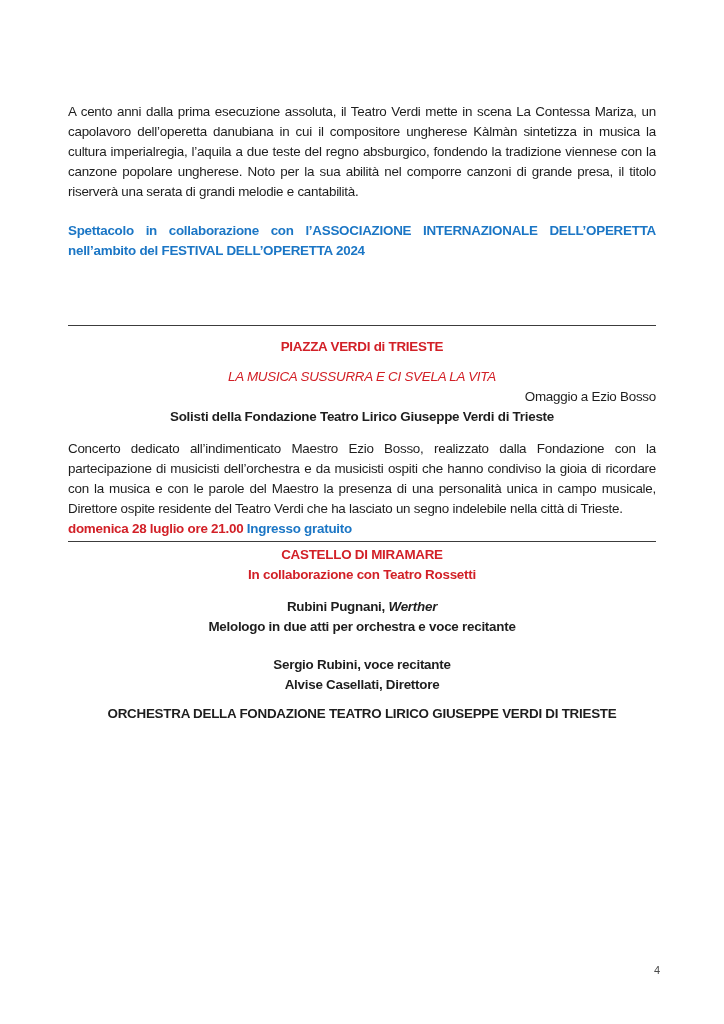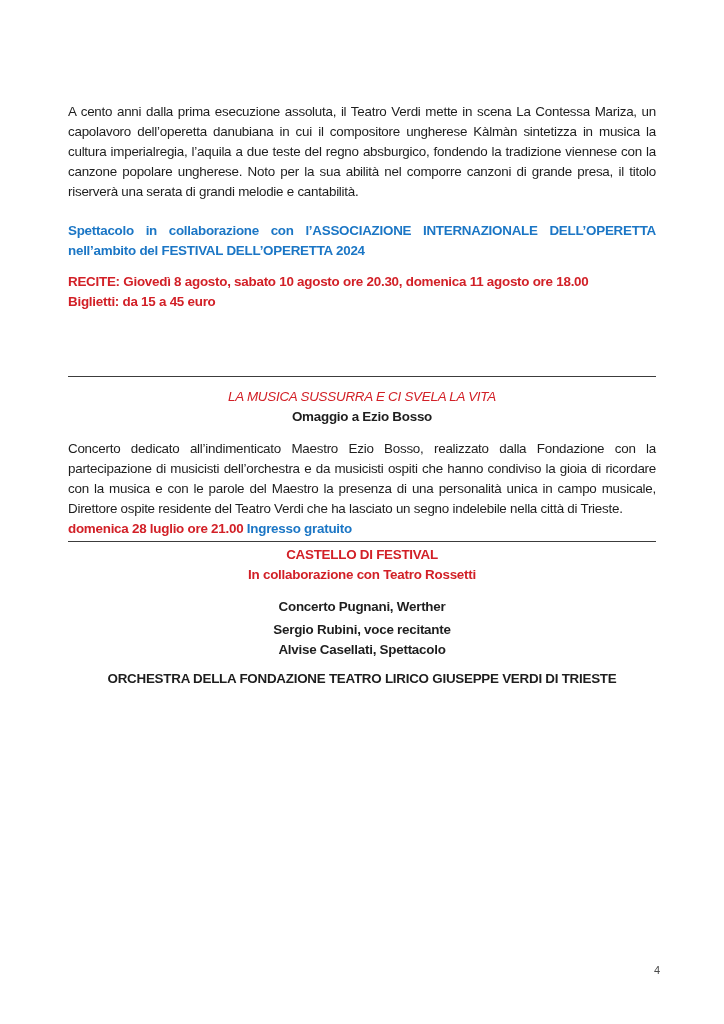--- a/index.html
+++ b/index.html
@@ -21,50 +21,50 @@
     font-size: 13.4px;
     line-height: 20px;
     letter-spacing: -0.25px;
     color: var(--color-text);
     overflow: hidden;
   }
   .content {
     padding: 102px 68px 0 68px;
   }
   .justify { text-align: justify; }
-  .italic  { }
+  .italic  { font-style: italic; }
   .red     { color: var(--color-red); }
   .blue    { color: var(--color-blue); }
 
   .intro-paragraph    { }
   .collaboration-note { margin-bottom: 11px; font-weight: bold; color: var(--color-blue); margin-top: 19px; }
   .recite-block       { font-weight: bold; color: var(--color-red); }
 
   .rule {
     border: 0;
     border-top: 1px solid var(--color-rule);
     height: 0;
     width: 100%;
   }
   .rule-1 { margin-top: 64px; }
   .rule-2 { margin-top: 2px; }
 
   .piazza-title   { margin-top: 11px; font-weight: bold; color: var(--color-red); text-align: center; }
   .show-title     { margin-top: 10px; font-weight: normal; font-style: italic; color: var(--color-red); text-align: center; }
-  .show-subtitle  { font-weight: bold; text-align: center; }
+  .show-subtitle  { font-weight: normal; text-align: right; }
   .performers     { font-weight: bold; text-align: center; }
   .description    { margin-top: 12px; text-align: justify; }
   .date-line      { font-weight: bold; }
 
   .castello-title   { margin-top: 3px; font-weight: bold; color: var(--color-red); text-align: center; }
   .castello-collab  { font-weight: bold; color: var(--color-red); text-align: center; }
   .event-title      { margin-top: 12px; font-weight: bold; color: var(--color-red); text-align: center; }
   .composer-line    { margin-top: 12px; font-weight: bold; text-align: center; }
   .work-description { font-weight: bold; text-align: center; }
-  .narrator-line    { margin-top: 3px; font-weight: bold; text-align: center; }
+  .narrator-line    { margin-top: 18px; font-weight: bold; text-align: center; }
   .conductor-line   { font-weight: bold; text-align: center; }
   .orchestra-line   { margin-top: 9px; font-weight: bold; text-align: center; }
 
   .page-number {
     position: absolute;
     top: 964px;
     right: 64px;
     font-size: 11px;
     line-height: 13px;
     color: var(--color-muted);
@@ -74,54 +74,53 @@
 </head>
 <body>
 
 <div class="page">
   <div class="content">
 
     <p class="intro-paragraph justify">A cento anni dalla prima esecuzione assoluta, il Teatro Verdi mette in scena La Contessa Mariza, un capolavoro dell’operetta danubiana in cui il compositore ungherese Kàlmàn sintetizza in musica la cultura imperialregia, l’aquila a due teste del regno absburgico, fondendo la tradizione viennese con la canzone popolare ungherese. Noto per la sua abilità nel comporre canzoni di grande presa, il titolo riserverà una serata di grandi melodie e cantabilità.</p>
 
     <p class="collaboration-note justify">Spettacolo in collaborazione con l’ASSOCIAZIONE INTERNAZIONALE DELL’OPERETTA nell’ambito del FESTIVAL DELL’OPERETTA 2024</p>
 
-    <div class="recite-block">
-      <div>RECITE: Giovedì 8 agosto, sabato 10 agosto ore 20.30, domenica 11 agosto ore 18.00</div>
-      <div>Biglietti: da 15 a 45 euro</div>
-    </div>
 
     <hr class="rule rule-1">
 
+    <div class="piazza-title">PIAZZA VERDI di TRIESTE</div>
 
     <div class="show-title">LA MUSICA SUSSURRA E CI SVELA LA VITA</div>
 
     <div class="show-subtitle">Omaggio a Ezio Bosso</div>
 
+    <div class="performers">Solisti della Fondazione Teatro Lirico Giuseppe Verdi di Trieste</div>
 
     <p class="description">Concerto dedicato all’indimenticato Maestro Ezio Bosso, realizzato dalla Fondazione con la partecipazione di musicisti dell’orchestra e da musicisti ospiti che hanno condiviso la gioia di ricordare con la musica e con le parole del Maestro la presenza di una personalità unica in campo musicale, Direttore ospite residente del Teatro Verdi che ha lasciato un segno indelebile nella città di Trieste.</p>
 
     <div class="date-line">
       <span class="red">domenica 28 luglio ore 21.00</span>
       <span class="blue">Ingresso gratuito</span>
     </div>
 
     <hr class="rule rule-2">
 
-    <div class="castello-title">CASTELLO DI FESTIVAL</div>
+    <div class="castello-title">CASTELLO DI MIRAMARE</div>
 
     <div class="castello-collab">In collaborazione con Teatro Rossetti</div>
 
 
     <div class="composer-line">
-      <span>Concerto Pugnani, </span><span class="italic">Werther</span>
+      <span>Rubini Pugnani, </span><span class="italic">Werther</span>
     </div>
 
+    <div class="work-description">Melologo in due atti per orchestra e voce recitante</div>
 
     <div class="narrator-line">Sergio Rubini, voce recitante</div>
 
-    <div class="conductor-line">Alvise Casellati, Spettacolo</div>
+    <div class="conductor-line">Alvise Casellati, Direttore</div>
 
     <div class="orchestra-line">ORCHESTRA DELLA FONDAZIONE TEATRO LIRICO GIUSEPPE VERDI DI TRIESTE</div>
 
   </div>
 
   <div class="page-number">4</div>
 </div>
 
 </body></html>

